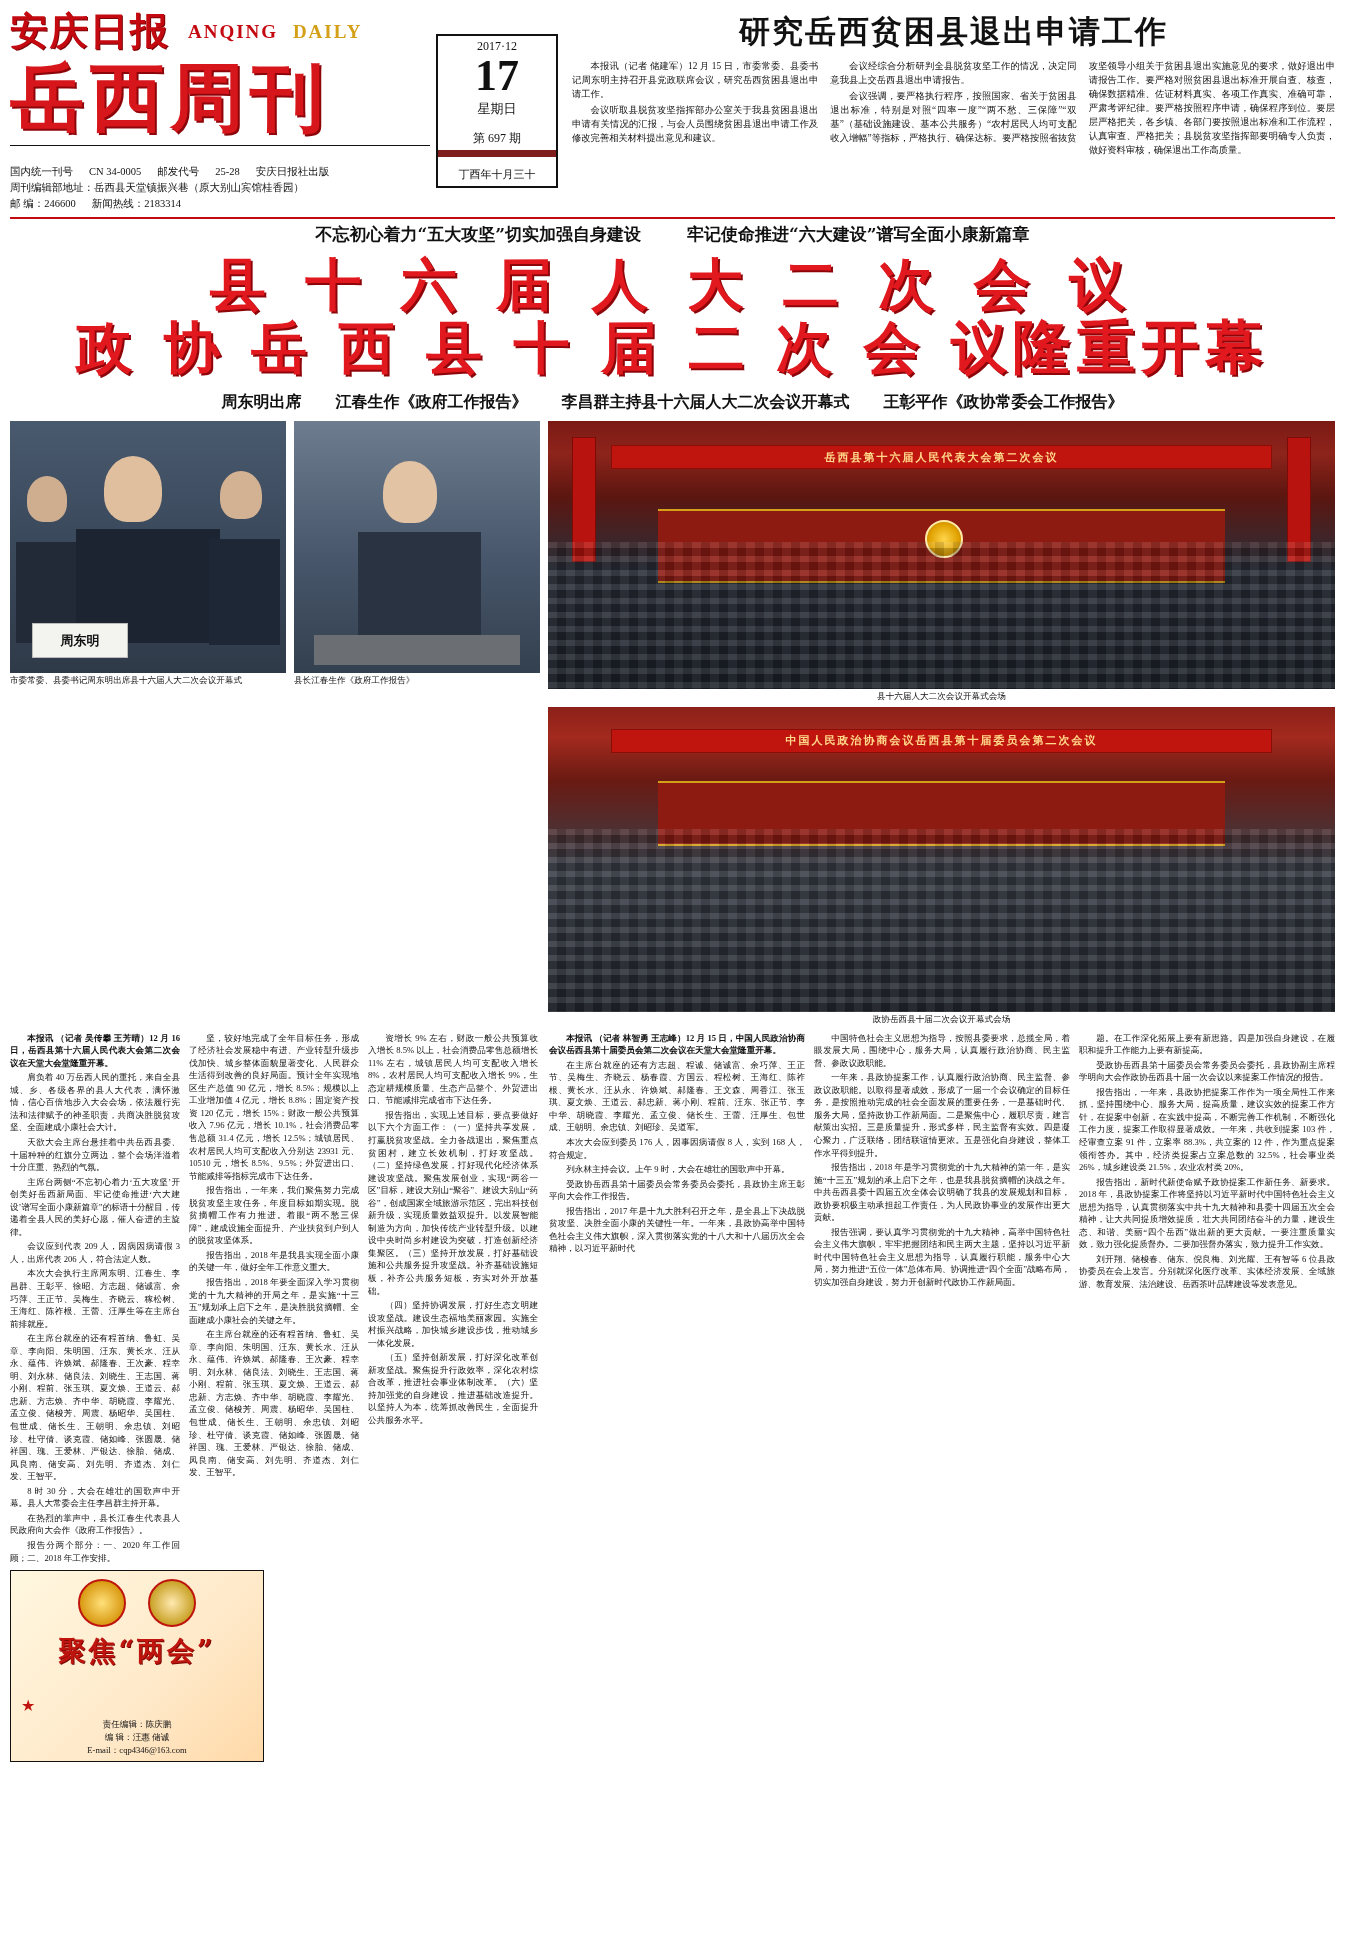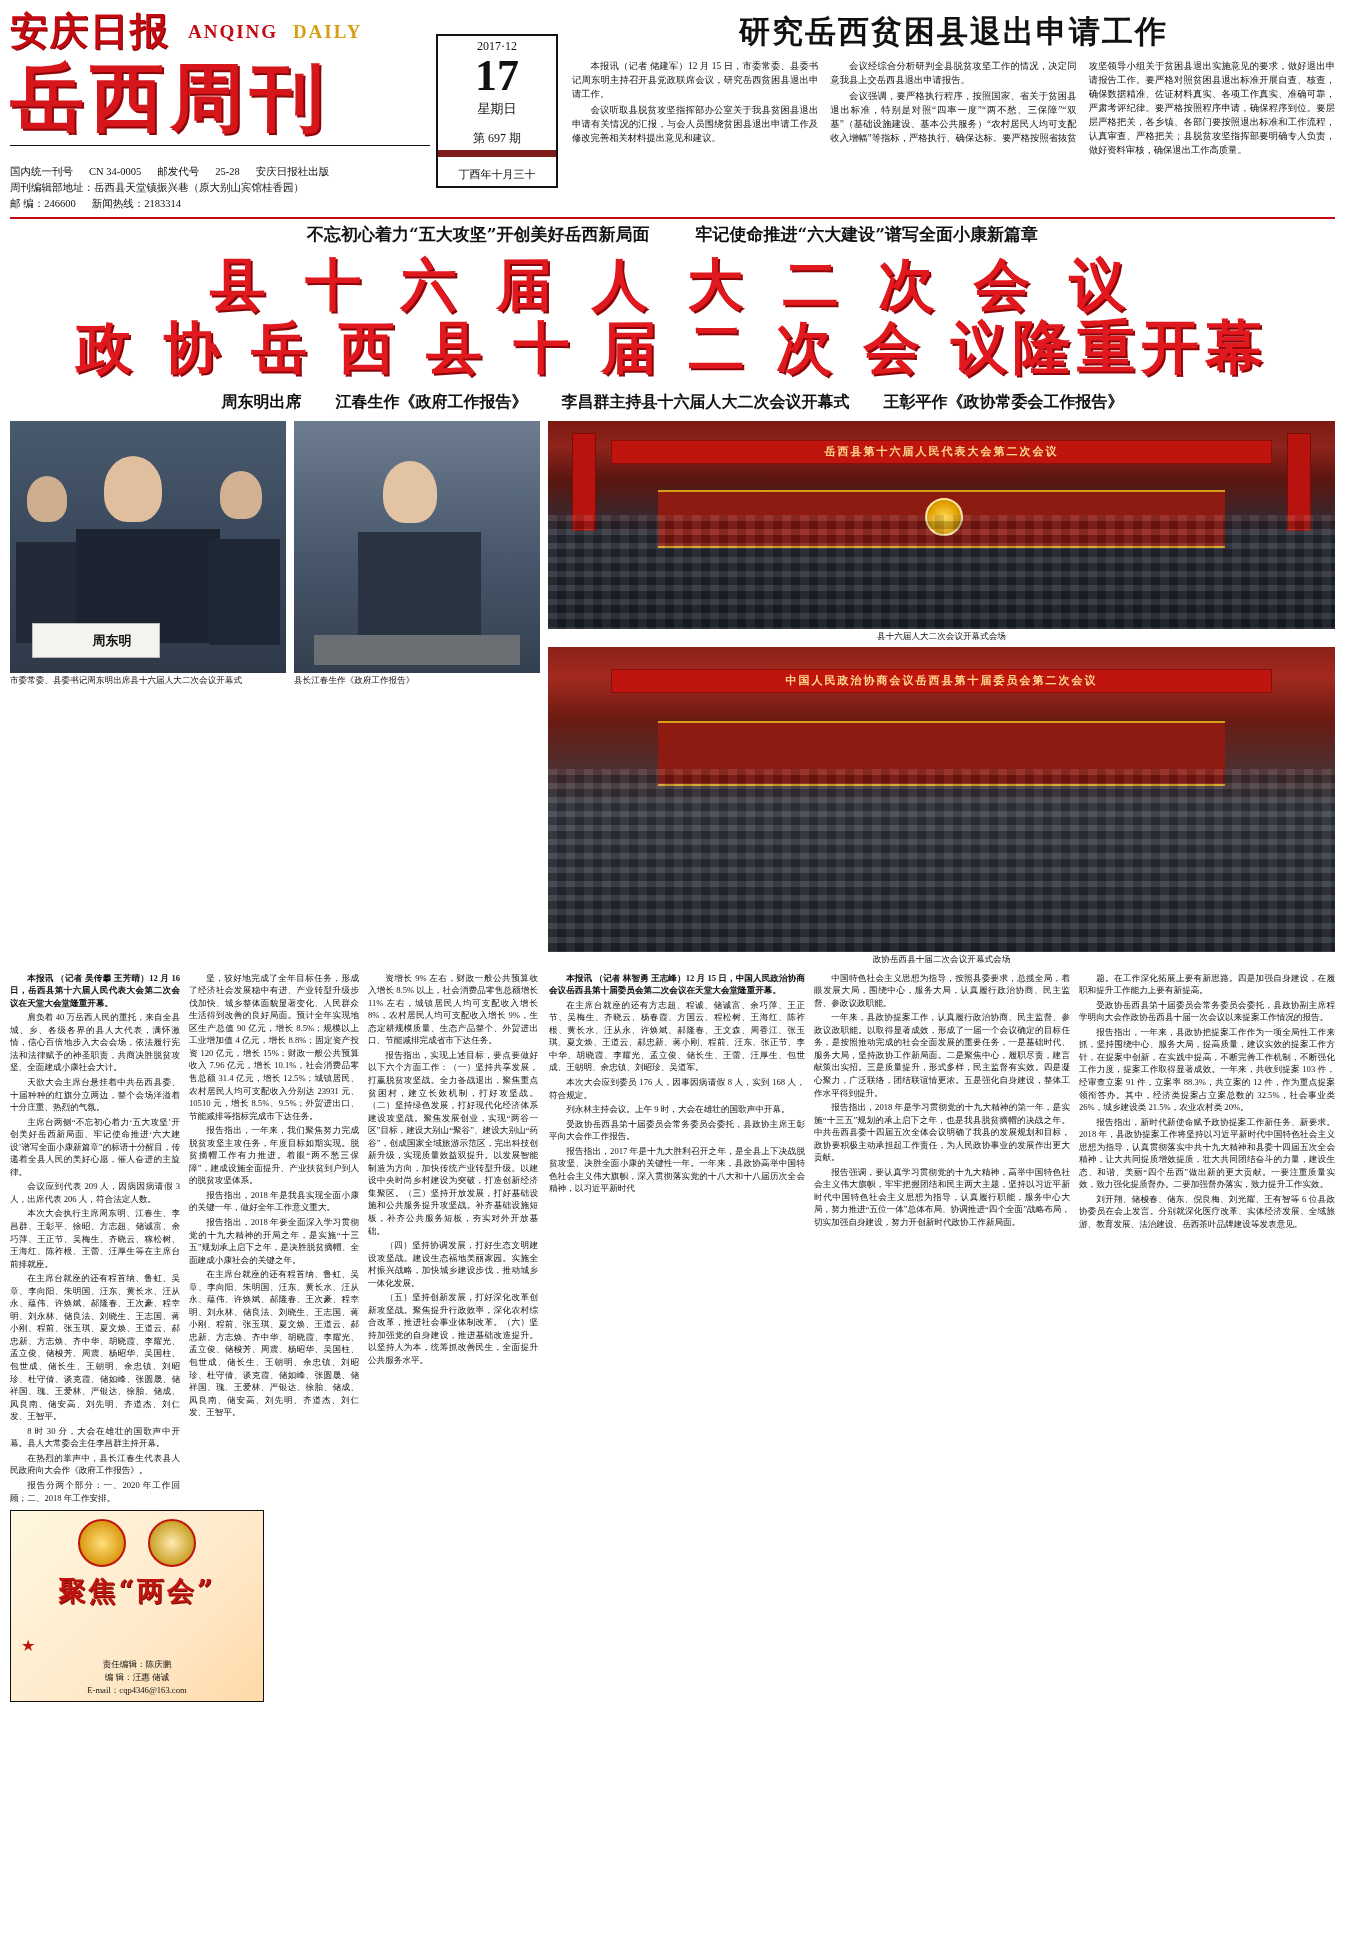--- a/index.html
+++ b/index.html
@@ -51,21 +51,21 @@
 
   
   .photos{display:flex;gap:8px;}
   .col-left-photos{width:530px;display:flex;gap:8px;}
   .ph{position:relative;}
   .ph .cap{font-size:8.6px;margin-top:2px;line-height:1.2;}
   .ph1{width:276px;}
   .ph2{width:246px;}
   .img{width:100%;background:#2b3d52;position:relative;overflow:hidden;}
   .img.h{height:252px;}
-  .img.big{height:208px;}
+  .img.big{height:268px;}
   .img.big2{height:305px;}
 
   
   .photo-a{background:linear-gradient(180deg,#4a5a6e 0%,#3c4b5e 40%,#2f3a49 100%);}
   .photo-b{background:linear-gradient(180deg,#6d7d8f 0%,#47566a 55%,#33404f 100%);}
   .hall{background:linear-gradient(180deg,#7b1a14 0%,#8e241b 12%,#5c1610 28%,#2a2f3a 55%,#1d222b 100%);}
   .hall2{background:linear-gradient(180deg,#8c2018 0%,#a32a1f 10%,#6a1a12 24%,#3a3f49 52%,#242931 100%);}
   .banner-strip{position:absolute;left:8%;right:8%;top:9%;height:22px;background:#c0150f;border:1px solid #8b0d08;
                 color:#ffd98a;font-size:11px;display:flex;align-items:center;justify-content:center;letter-spacing:2px;font-weight:bold;}
   .seats{position:absolute;left:0;right:0;bottom:0;height:55%;
@@ -73,21 +73,21 @@
                     repeating-linear-gradient(90deg,rgba(255,255,255,.05) 0 9px,rgba(0,0,0,.12) 9px 18px);}
   .person{position:absolute;border-radius:50% 50% 40% 40%;}
   .sidebanner{position:absolute;top:6%;width:22px;height:46%;background:#b8130e;border:1px solid #7d0a06;}
   .sidebanner.l{left:3%;} .sidebanner.r{right:3%;}
   .stage{position:absolute;left:14%;right:14%;top:33%;height:26%;background:#8d1b12;
          border-top:2px solid #d4a017;border-bottom:2px solid #d4a017;}
   .emblem{position:absolute;left:50%;top:37%;width:34px;height:34px;margin-left:-17px;border-radius:50%;
           background:radial-gradient(circle,#ffd54a 0%,#e0a100 60%,#a66f00 100%);border:2px solid #ffe9a8;}
   .suit{position:absolute;background:#1c2331;}
   .nameplate{position:absolute;background:#f3f3f0;border:1px solid #bbb;color:#111;font-size:13px;font-weight:bold;
-             display:flex;align-items:center;justify-content:center;padding-left:32px;}
+             display:flex;align-items:center;justify-content:center;}
 
   
   .maintext{display:flex;gap:9px;margin-top:7px;}
   .col{font-size:8.6px;line-height:1.46;text-align:justify;}
   .col p{margin:0 0 2px;text-indent:2em;}
   .byline{text-indent:0;font-weight:bold;}
 
   .leftcols{width:530px;display:flex;gap:9px;}
   .rightcols{flex:1;display:flex;gap:9px;}
 
@@ -154,21 +154,21 @@
         <p>会议听取县脱贫攻坚指挥部办公室关于我县贫困县退出申请有关情况的汇报，与会人员围绕贫困县退出申请工作及修改完善相关材料提出意见和建议。</p>
         <p>会议经综合分析研判全县脱贫攻坚工作的情况，决定同意我县上交岳西县退出申请报告。</p>
         <p>会议强调，要严格执行程序，按照国家、省关于贫困县退出标准，特别是对照“四率一度”“两不愁、三保障”“双基”（基础设施建设、基本公共服务）“农村居民人均可支配收入增幅”等指标，严格执行、确保达标。要严格按照省抜贫攻坚领导小组关于贫困县退出实施意见的要求，做好退出申请报告工作。要严格对照贫困县退出标准开展自查、核查，确保数据精准、佐证材料真实、各项工作真实、准确可靠，严肃考评纪律。要严格按照程序申请，确保程序到位。要层层严格把关，各乡镇、各部门要按照退出标准和工作流程，认真审查、严格把关；县脱贫攻坚指挥部要明确专人负责，做好资料审核，确保退出工作高质量。</p>
       </div>
     </div>
   </div>
 
   <div class="rule"></div>
 
   <div class="slogans">
-    <div>不忘初心着力“五大攻坚”开创美好岳西新局面</div>
+    <div>不忘初心着力“五大攻坚”切实加强自身建设</div>
     <div>牢记使命推进“六大建设”谱写全面小康新篇章</div>
   </div>
 
   <div class="headline">
     <div class="hl1">县 十 六 届 人 大 二 次 会 议</div>
     <div class="hl2">
       <span>政 协 岳 西 县 十 届 二 次 会 议</span><span class="big">隆重开幕</span>
     </div>
   </div>
 

